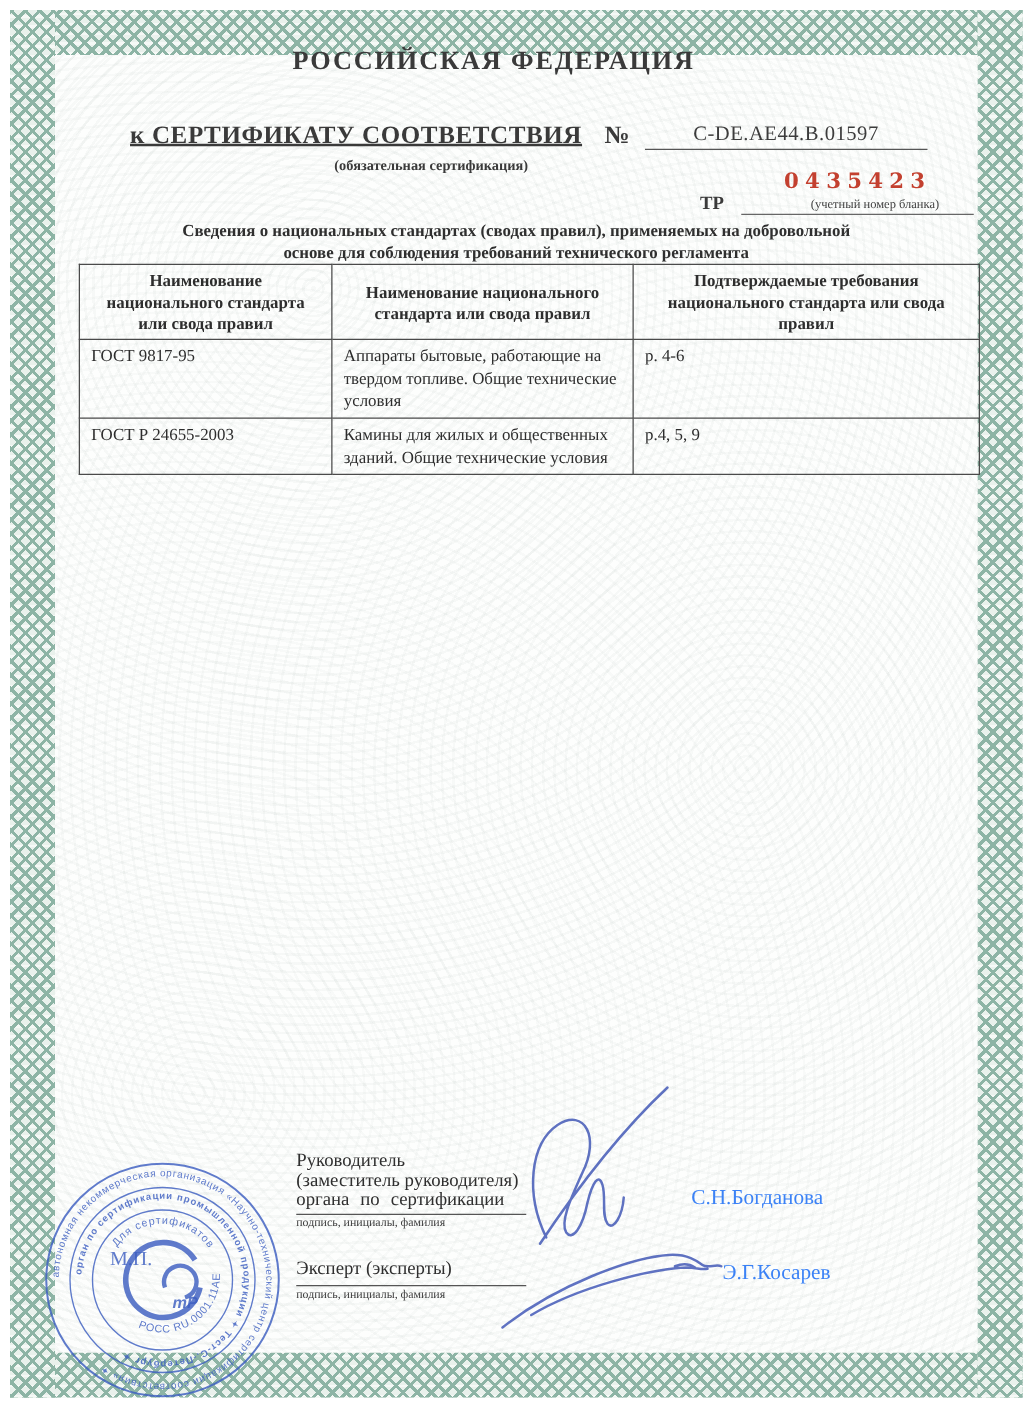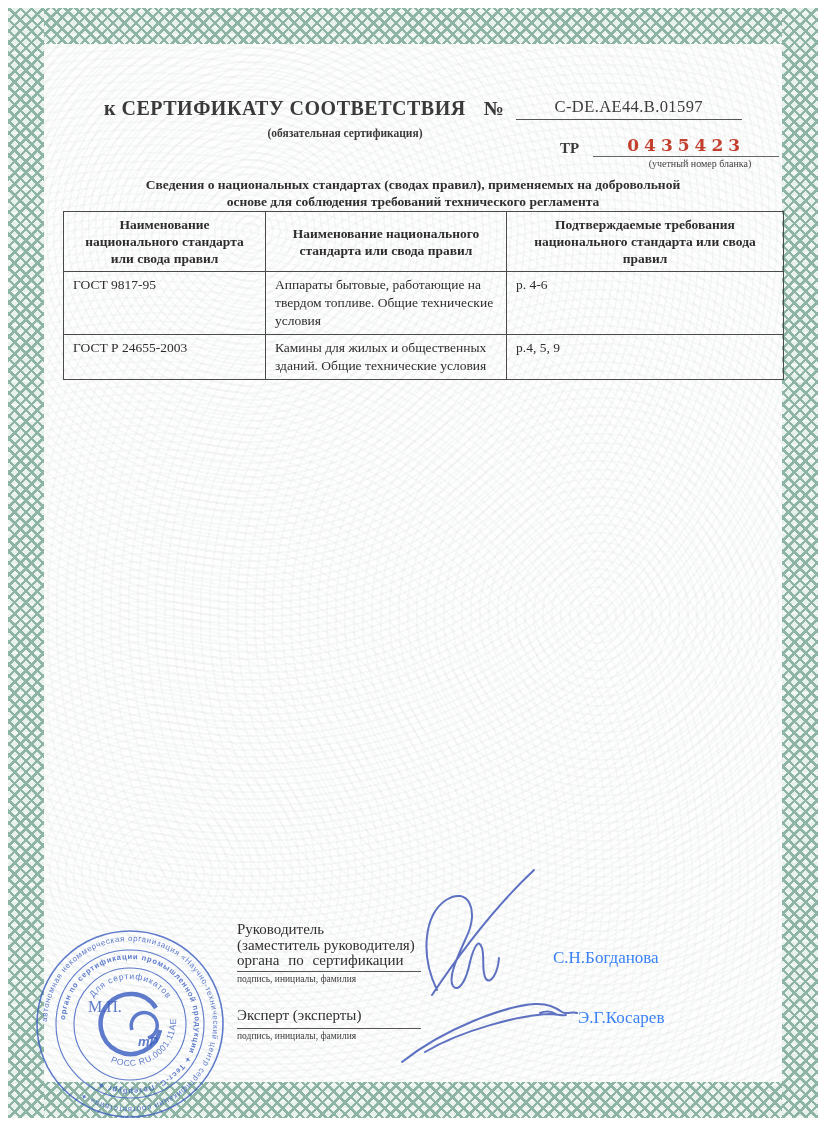--- a/index.html
+++ b/index.html
@@ -28,32 +28,32 @@
       repeating-radial-gradient(circle at 75% 55%,rgba(120,140,132,.045) 0 2px,rgba(0,0,0,0) 2px 9px),
       repeating-radial-gradient(circle at 15% 80%,rgba(120,140,132,.04) 0 2px,rgba(0,0,0,0) 2px 8px),
       #fdfefd;
   }
   .abs{position:absolute;}
   .ctr{left:0;width:790px;text-align:center;}
   
   .country-title{top:36px;font-size:21px;font-weight:bold;letter-spacing:1.5px;color:#3a3a3a;}
   .appendix{top:76px;font-size:15px;font-weight:bold;letter-spacing:.5px;color:#3a3a3a;}
   .cert-line{top:97px;left:104px;display:flex;align-items:flex-end;font-weight:bold;color:#3a3a3a;}
-  .cert-line .pref{font-size:20px;letter-spacing:.5px;white-space:nowrap;}
+  .cert-line .pref{font-size:20px;letter-spacing:.5px;white-space:nowrap;text-decoration:underline;}
   .cert-line .nosign{font-size:20px;margin-left:18px;}
   .cert-num-box{
     margin-left:12px;width:226px;text-align:center;border-bottom:1.4px solid #555;
     font-size:16.5px;font-weight:normal;color:#3c3c3c;padding-bottom:2px;letter-spacing:.4px;
   }
   .mandatory{top:127px;left:155px;width:380px;text-align:center;font-size:11.5px;font-weight:bold;color:#3a3a3a;}
   .tr-row{top:135px;left:560px;display:flex;align-items:flex-end;}
   .tr-label{font-size:15px;font-weight:bold;color:#3a3a3a;}
   .blank-num-box{
     margin-left:14px;width:186px;text-align:center;border-bottom:1.2px solid #666;
-    font-size:17px;font-weight:bold;letter-spacing:5px;color:#c3402f;padding-bottom:1px;
+    font-size:17px;font-weight:bold;letter-spacing:5px;color:#c3402f;padding-bottom:16px;
     font-family:"DejaVu Serif","Liberation Serif",serif;
   }
   .blank-caption{top:158px;left:600px;width:200px;text-align:center;font-size:10px;color:#3f3f3f;}
   .intro{top:176px;left:18px;width:790px;text-align:center;font-size:13.5px;font-weight:bold;line-height:17px;color:#2f2f2f;}
   
   table.std{
     position:absolute;left:63px;top:211px;width:720px;
     border-collapse:collapse;table-layout:fixed;
   }
   table.std th,table.std td{
@@ -86,20 +86,21 @@
 <body>
 
 <div class="page">
 
   <div class="band band-top"></div>
   <div class="band band-bottom"></div>
   <div class="band band-left"></div>
   <div class="band band-right"></div>
   <div class="paper"></div>
 
+  <div class="abs ctr country-title">РОССИЙСКАЯ ФЕДЕРАЦИЯ</div>
 
   <div class="abs cert-line">
     <span class="pref">к СЕРТИФИКАТУ СООТВЕТСТВИЯ</span>
     <span class="nosign">№</span>
     <span class="cert-num-box">C-DE.AE44.B.01597</span>
   </div>
   <div class="abs mandatory">(обязательная сертификация)</div>
 
   <div class="abs tr-row">
     <span class="tr-label">ТР</span>

